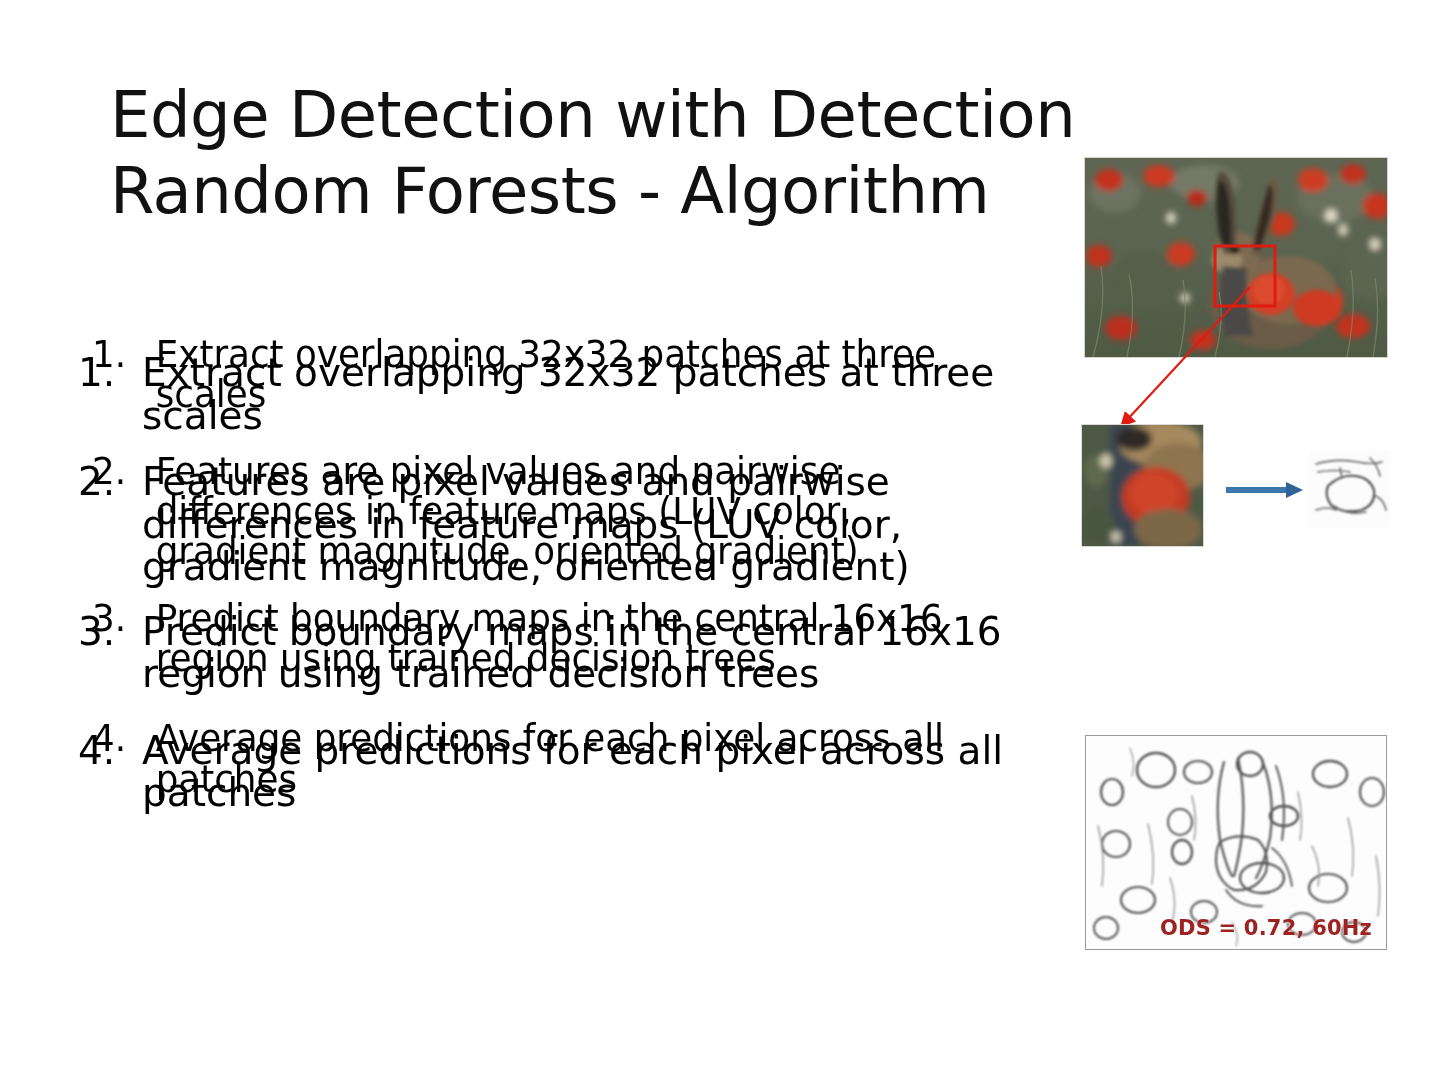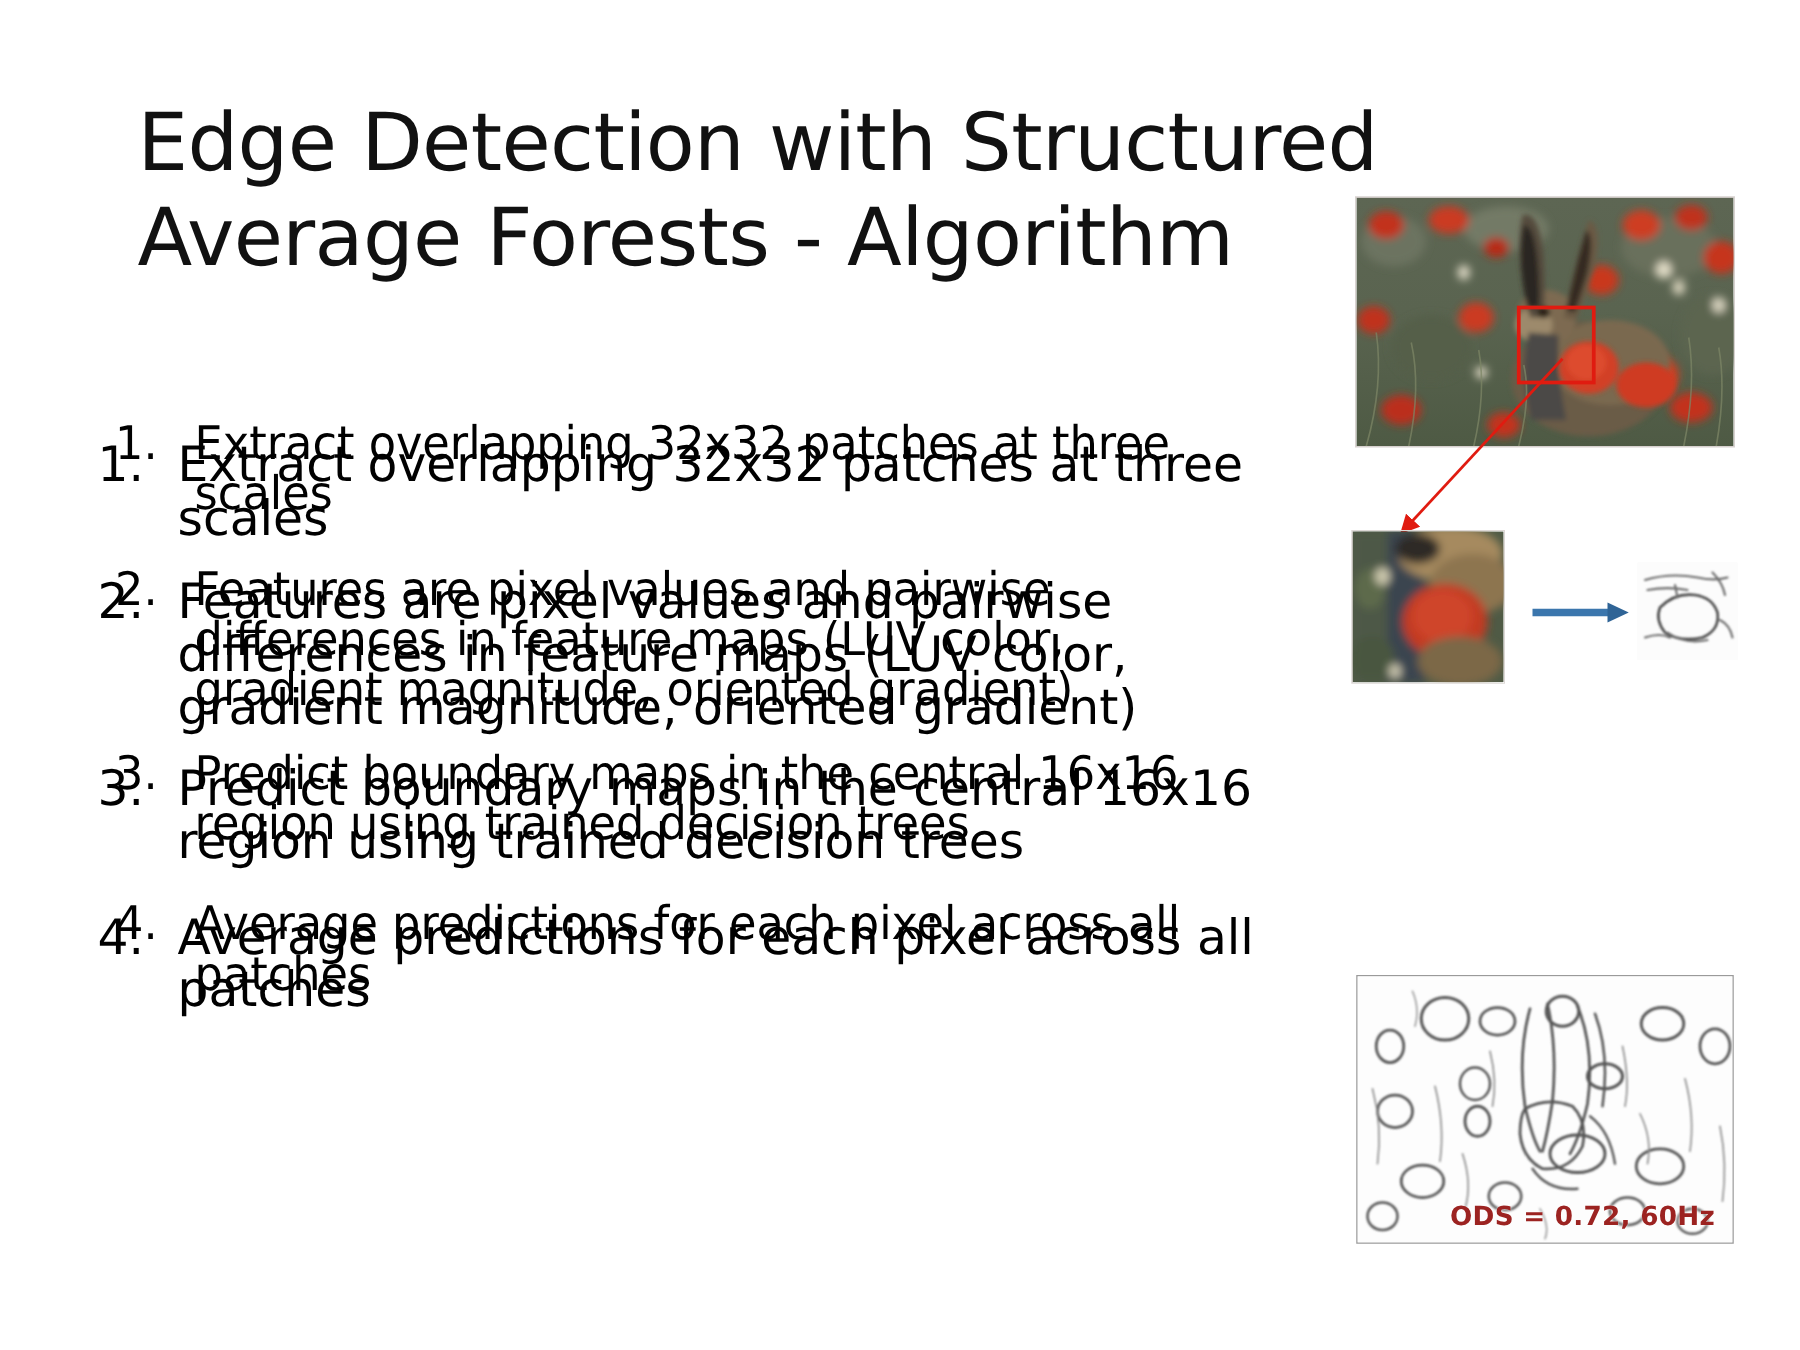--- a/index.html
+++ b/index.html
@@ -140,38 +140,37 @@
 
   
   #fig-edge-map {
     left: 1085px;
     top: 735px;
     width: 300px;
     height: 213px;
     border: 1px solid #9a9a9a;
     background: #fbfbfb;
     overflow: hidden;
-    margin-top: 45px;
   }
   #ods-label {
     position: absolute;
     right: 14px;
     bottom: 9px;
     font-family: "DejaVu Sans", sans-serif;
     font-weight: bold;
     font-size: 21px;
     color: #9c2321;
     letter-spacing: 0.2px;
     text-shadow: 0 0 2px rgba(255,255,255,.85);
   }
 </style>
 </head>
 <body>
 
-<div id="slide-title">Edge Detection with Structured Average Forests - Algorithm</div>
+<div id="slide-title">Edge Detection with Detection Random Forests - Algorithm</div>
 
 <div class="list-layer" id="list-layer-back">
 
   <div class="li-row">
     <span class="li-num">1.</span>
     <span class="li-text">Extract overlapping 32x32 patches at three scales</span>
   </div>
 
   <div class="li-row">
     <span class="li-num">2.</span>

